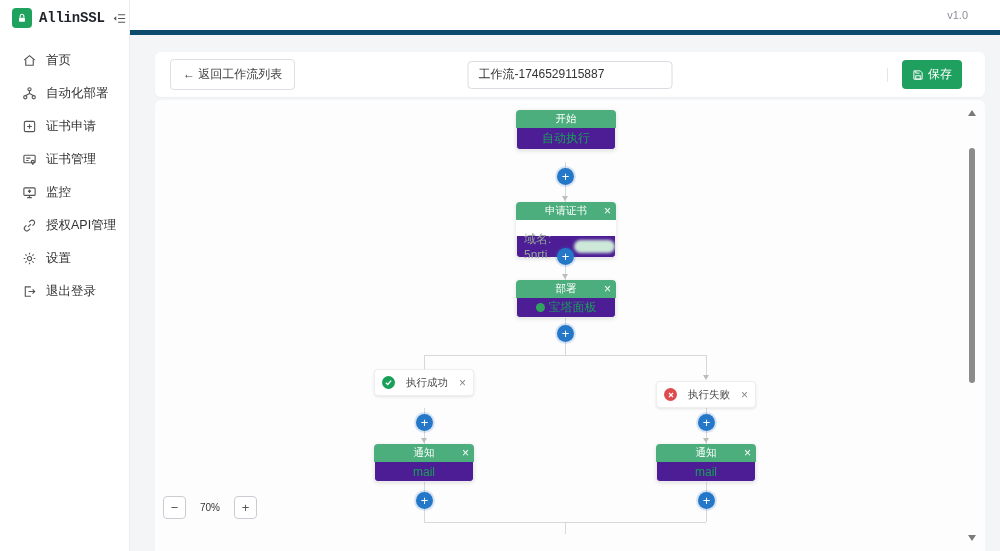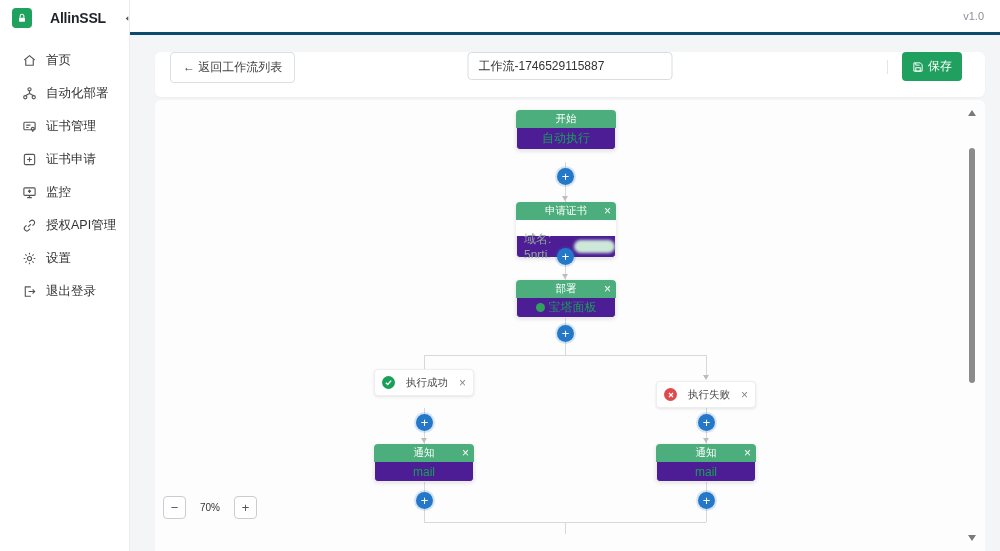--- a/index.html
+++ b/index.html
@@ -1,35 +1,35 @@
 <!DOCTYPE html>
 <html><head>
 <meta charset="utf-8">
 <style>
   * { margin:0; padding:0; box-sizing:border-box; }
   html,body { width:1000px; height:551px; overflow:hidden; font-family:"Liberation Sans", sans-serif; background:#fff; }
   .app { display:flex; width:1000px; height:551px; }
 
   
   .sidebar { width:130px; height:100%; background:#fff; border-right:1px solid #ececec; flex-shrink:0; }
-  .logo-row { display:flex; align-items:center; gap:18px; padding:8px 10px 8px 12px; height:36px; }
+  .logo-row { display:flex; align-items:center; gap:7px; padding:8px 10px 8px 12px; height:36px;font-family:Liberation Mono, monospace; }
   .logo-badge { width:20px; height:20px; background:#1ea25e; border-radius:4px; display:flex; align-items:center; justify-content:center; flex-shrink:0; }
   .logo-name { font-size:14px; font-weight:bold; color:#1f2329; letter-spacing:-0.2px; }
   .collapse-btn { margin-left:auto; color:#555; display:flex; cursor:pointer; }
   .nav { padding-top:8px; }
   .nav-item { display:flex; align-items:center; gap:9px; height:33px; padding-left:22px; font-size:12.5px; color:#333; cursor:pointer; }
   .nicon { width:15px; height:15px; display:flex; align-items:center; justify-content:center; color:#555; flex-shrink:0; }
 
   
   .main { flex:1; display:flex; flex-direction:column; min-width:0; }
-  .topbar { height:35px; background:#fff; border-bottom:3px solid #0c4a6e; display:flex; align-items:center; justify-content:flex-end; padding-right:16px; }
+  .topbar { height:35px; background:#fff; border-bottom:5px solid #0c4a6e; display:flex; align-items:center; justify-content:flex-end; padding-right:32px; }
   .version { font-size:11px; color:#8a8f99; }
   .content { flex:1; background:#f4f5f7; position:relative; }
 
-  .toolbar { position:absolute; left:25px; top:17px; width:830px; height:45px; background:#fff; border-radius:6px; display:flex; align-items:flex-start; box-shadow:0 1px 2px rgba(0,0,0,0.03); }
+  .toolbar { position:absolute; left:25px; top:17px; width:830px; height:45px; background:#fff; border-radius:6px; display:flex; align-items:center; box-shadow:0 1px 2px rgba(0,0,0,0.03); }
   .back-btn { margin-left:15px; padding:6px 12px; font-size:12px; color:#444; background:#fff; border:1px solid #dcdfe3; border-radius:4px; cursor:pointer; font-family:inherit; }
   .wf-name-input { position:absolute; left:50%; transform:translateX(-50%); width:205px; height:28px; border:1px solid #d9dce0; border-radius:4px; padding:0 10px; font-size:12px; color:#333; outline:none; font-family:inherit; }
   .save-wrap { margin-left:auto; margin-right:23px; display:flex; align-items:center; }
   .save-divider { width:1px; height:14px; background:#e5e5e5; margin-right:14px; }
   .save-btn { display:flex; align-items:center; gap:4px; background:#1fa05f; color:#fff; border:none; border-radius:4px; padding:6px 10px; font-size:12px; cursor:pointer; font-family:inherit; }
 
   
   .canvas { position:absolute; left:25px; top:65px; width:830px; height:451px; background:#fdfdfe; border-radius:6px 6px 0 0; overflow:hidden; }
   .vline { position:absolute; width:1px; background:#d8d8d8; }
   .hline { position:absolute; height:1px; background:#d8d8d8; }
@@ -99,36 +99,36 @@
               <circle cx="3.5" cy="12" r="1.7"></circle>
               <circle cx="12.5" cy="12" r="1.7"></circle>
               <path d="M8 5.2 V8 M8 8 L3.5 10.3 M8 8 L12.5 10.3"></path>
             </svg>
           </span>
         <span>自动化部署</span>
       </div>
       <div class="nav-item">
         <span class="nicon">
             <svg width="15" height="15" viewBox="0 0 16 16" fill="none" stroke="#555" stroke-width="1.2">
+              <rect x="2.5" y="2.5" width="11" height="11" rx="1.5"></rect>
+              <path d="M8 5.5 V10.5 M5.5 8 H10.5"></path>
+            </svg>
+          </span>
+        <span>证书申请</span>
+      </div>
+      <div class="nav-item">
+        <span class="nicon">
+            <svg width="15" height="15" viewBox="0 0 16 16" fill="none" stroke="#555" stroke-width="1.2">
               <rect x="2" y="3.5" width="12" height="8" rx="1"></rect>
               <path d="M4.5 6.5 H9 M4.5 9 H7"></path>
               <circle cx="11.5" cy="10.5" r="1.6"></circle>
               <path d="M11.5 12 V13.8"></path>
             </svg>
           </span>
         <span>证书管理</span>
-      </div>
-      <div class="nav-item">
-        <span class="nicon">
-            <svg width="15" height="15" viewBox="0 0 16 16" fill="none" stroke="#555" stroke-width="1.2">
-              <rect x="2.5" y="2.5" width="11" height="11" rx="1.5"></rect>
-              <path d="M8 5.5 V10.5 M5.5 8 H10.5"></path>
-            </svg>
-          </span>
-        <span>证书申请</span>
       </div>
       <div class="nav-item">
         <span class="nicon">
             <svg width="15" height="15" viewBox="0 0 16 16" fill="none" stroke="#555" stroke-width="1.2">
               <rect x="2" y="3" width="12" height="8" rx="1"></rect>
               <path d="M8 11 V13.5 M5.5 13.5 H10.5"></path>
               <path d="M8 8.5 V5.5 M6.5 7 L8 5.5 L9.5 7"></path>
             </svg>
           </span>
         <span>监控</span>

